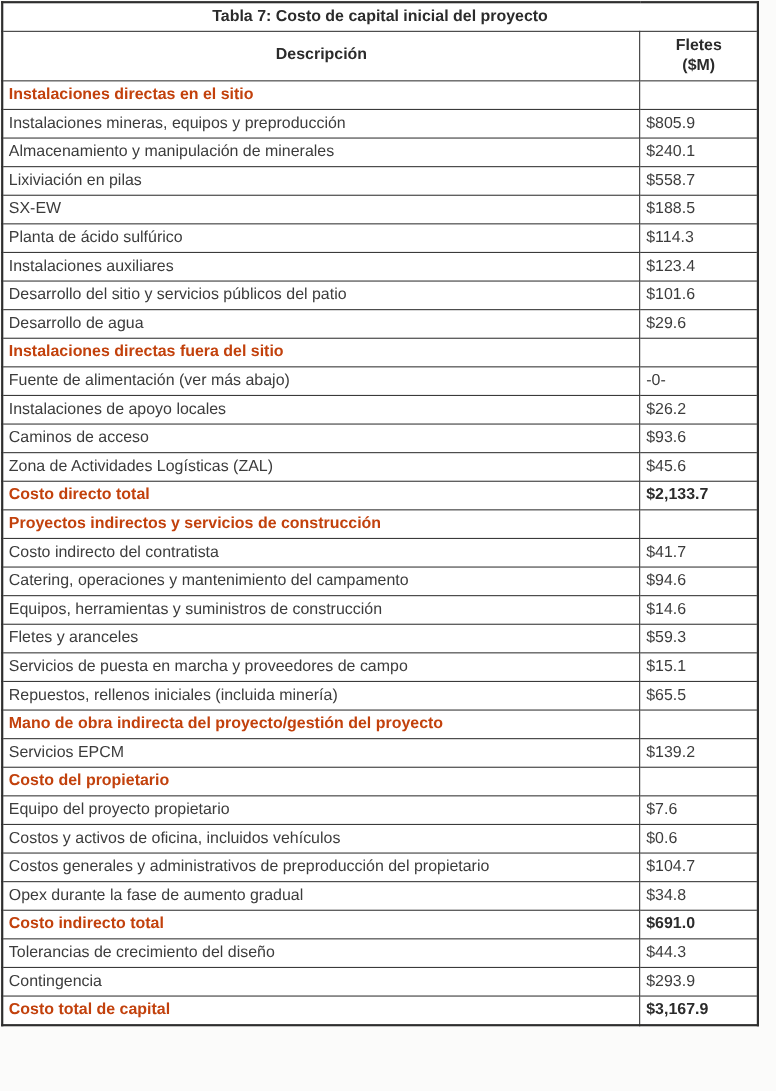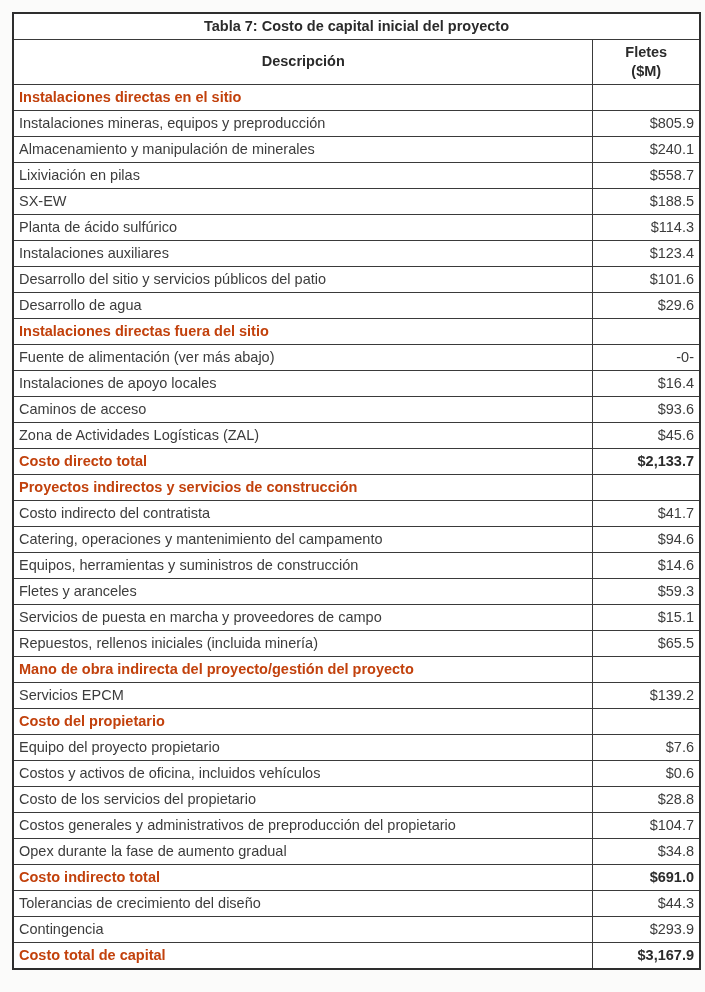--- a/index.html
+++ b/index.html
@@ -6,21 +6,21 @@
     margin: 0;
     padding: 0;
     background: #f7f7f6;
     font-family: "Liberation Sans", "DejaVu Sans", sans-serif;
   }
   .page {
     width: 705px;
     height: 992px;
     background: #fbfbfa;
     box-sizing: border-box;
-    padding: 12px;
+    padding: 1px;
   }
   table.capex {
     width: 689px;
     border-collapse: collapse;
     table-layout: fixed;
     background: #ffffff;
     border: 2px solid #2e2e2e;
     color: #3c3c3c;
   }
   table.capex td, table.capex th {
@@ -42,21 +42,21 @@
   .col-header {
     text-align: center;
     font-weight: bold;
     color: #2b2b2b;
     vertical-align: middle;
     padding: 6px 4px;
     border-bottom: 2px solid #2e2e2e;
   }
   .cost-col { width: 107px; }
   td.desc { text-align: left; }
-  td.cost { text-align: right; }
+  td.cost { text-align: left; }
   tr.section td.desc, tr.total td.desc {
     font-weight: bold;
     color: #c2410c;
   }
   tr.total td.cost {
     font-weight: bold;
     color: #2b2b2b;
     margin-top: 10px;
   }
   tr.row td { height: 20px; }
@@ -122,21 +122,21 @@
         <tr class="row section">
           <td class="desc">Instalaciones directas fuera del sitio</td>
           <td class="cost"></td>
         </tr>
         <tr class="row item">
           <td class="desc">Fuente de alimentación (ver más abajo)</td>
           <td class="cost">-0-</td>
         </tr>
         <tr class="row item">
           <td class="desc">Instalaciones de apoyo locales</td>
-          <td class="cost">$16.4</td>
+          <td class="cost">$26.2</td>
         </tr>
         <tr class="row item">
           <td class="desc">Caminos de acceso</td>
           <td class="cost">$93.6</td>
         </tr>
         <tr class="row item">
           <td class="desc">Zona de Actividades Logísticas (ZAL)</td>
           <td class="cost">$45.6</td>
         </tr>
         <tr class="row total">
@@ -183,24 +183,20 @@
           <td class="desc">Costo del propietario</td>
           <td class="cost"></td>
         </tr>
         <tr class="row item">
           <td class="desc">Equipo del proyecto propietario</td>
           <td class="cost">$7.6</td>
         </tr>
         <tr class="row item">
           <td class="desc">Costos y activos de oficina, incluidos vehículos</td>
           <td class="cost">$0.6</td>
-        </tr>
-        <tr class="row item">
-          <td class="desc">Costo de los servicios del propietario</td>
-          <td class="cost">$28.8</td>
         </tr>
         <tr class="row item">
           <td class="desc">Costos generales y administrativos de preproducción del propietario</td>
           <td class="cost">$104.7</td>
         </tr>
         <tr class="row item">
           <td class="desc">Opex durante la fase de aumento gradual</td>
           <td class="cost">$34.8</td>
         </tr>
         <tr class="row total">

